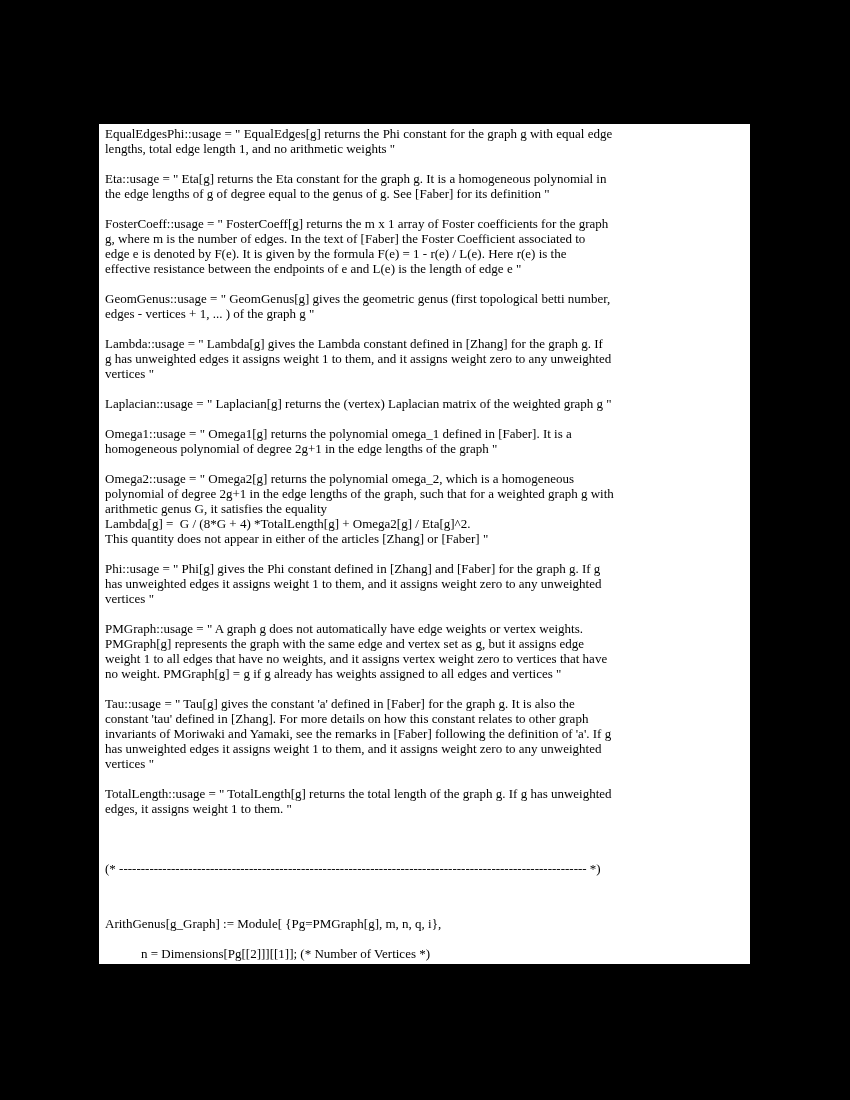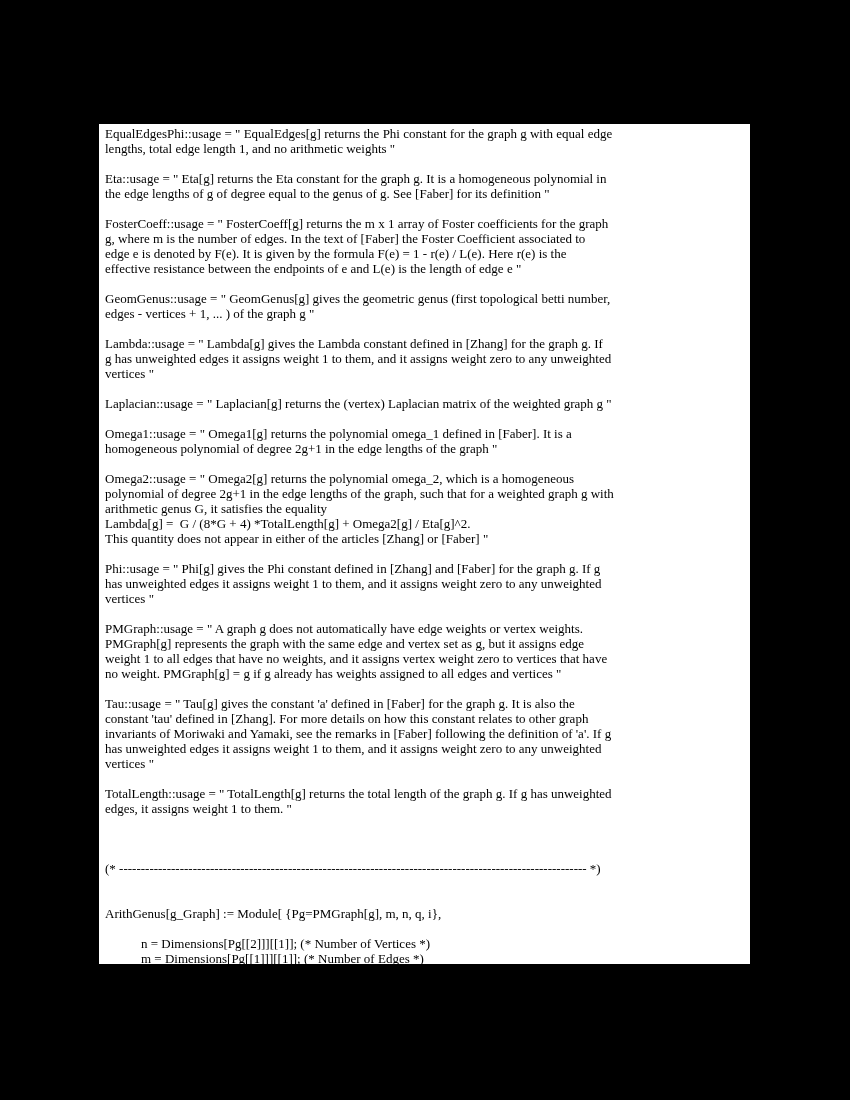--- a/index.html
+++ b/index.html
@@ -32,21 +32,21 @@
     white-space: pre-wrap;
     margin: 0 0 15px 0;
     max-width: 639px;
   }
   .separator {
     margin-top: 45px;
     white-space: pre;
     overflow: hidden;
   }
   .code-header {
-    margin-top: 30px;
+    margin-top: 40px;
   }
   .code-body {
     margin-left: 36px;
   }
 </style>
 </head>
 <body>
 
 <div class="sheet">
   <div class="para">EqualEdgesPhi::usage = " EqualEdges[g] returns the Phi constant for the graph g with equal edge

